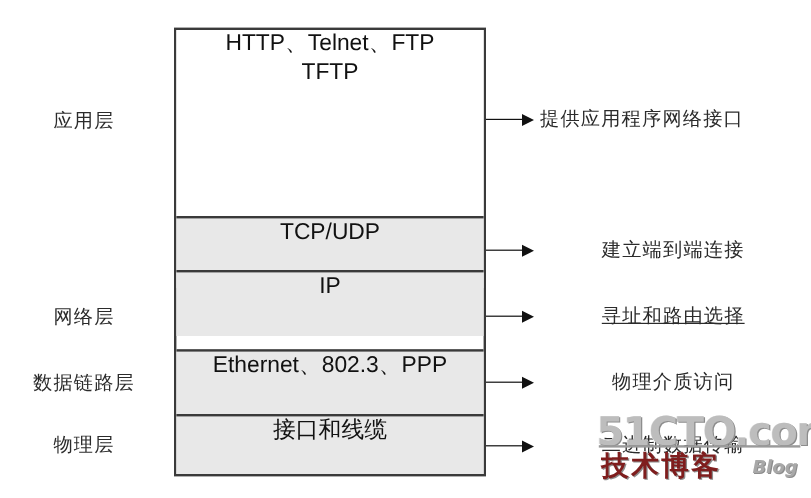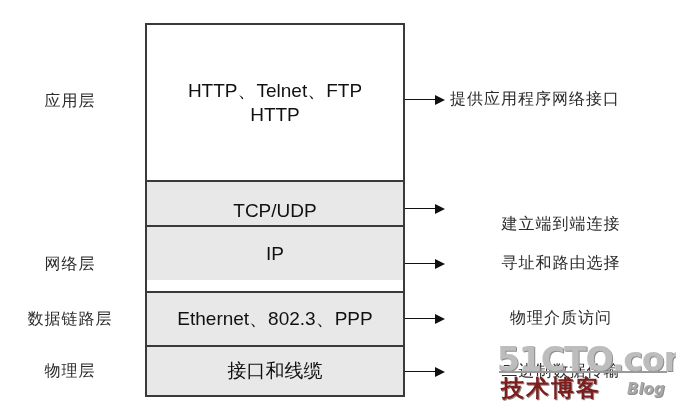--- a/index.html
+++ b/index.html
@@ -41,21 +41,21 @@
     border: 2px solid #3a3a3a;
     box-sizing: border-box;
     background: #ffffff;
   }
   .layer-row {
     position: absolute;
     left: 0;
     width: 100%;
     box-sizing: border-box;
     display: flex;
-    align-items: center;
+    align-items: flex-start;
     justify-content: center;
     text-align: center;
     font-size: 19px;
     color: #111111;
     line-height: 1.25;
   }
   .layer-row.shaded {
     background: #e8e8e8;
     border-top: 2px solid #3a3a3a;
   }
@@ -169,21 +169,21 @@
   <div class="layer-label" style="top:91px;">应用层</div>
   <div class="layer-label" style="top:254px;">网络层</div>
   <div class="layer-label" style="top:309px;">数据链路层</div>
   <div class="layer-label" style="top:361px;">物理层</div>
 
   <div id="stack">
 
     <div class="layer-row plain" style="top:0px; height:155px;">
       <div class="row-text">
         <div>HTTP、Telnet、FTP</div>
-        <div>HTTP</div>
+        <div>TFTP</div>
       </div>
     </div>
 
     <div class="layer-row shaded" style="top:155px; height:60px;">
       <div class="row-text">TCP/UDP</div>
     </div>
 
     <div class="layer-row shaded" style="top:200px; height:55px;">
       <div class="row-text">IP</div>
     </div>
@@ -213,22 +213,22 @@
   <div class="arrow" style="top:313px;">
     <span class="shaft"></span>
     <span class="head"></span>
   </div>
   <div class="arrow" style="top:366px;">
     <span class="shaft"></span>
     <span class="head"></span>
   </div>
 
   <div class="desc leftish" style="top:89px;  left:450px;">提供应用程序网络接口</div>
-  <div class="desc centered" style="top:198px;margin-top:16px;">建立端到端连接</div>
-  <div class="desc centered" style="top:253px;">寻址和路由选择</div>
+  <div class="desc centered" style="top:198px;">建立端到端连接</div>
+  <div class="desc centered" style="top:253px;text-decoration:underline;">寻址和路由选择</div>
   <div class="desc centered" style="top:308px;">物理介质访问</div>
   <div class="desc centered" style="top:361px;">二进制数据传输</div>
 
   <div id="watermark">
     <div class="wm-main">51CTO.com</div>
     <div class="wm-rule"></div>
     <div class="wm-sub">技术博客</div>
     <div class="wm-blog">Blog</div>
   </div>
 

